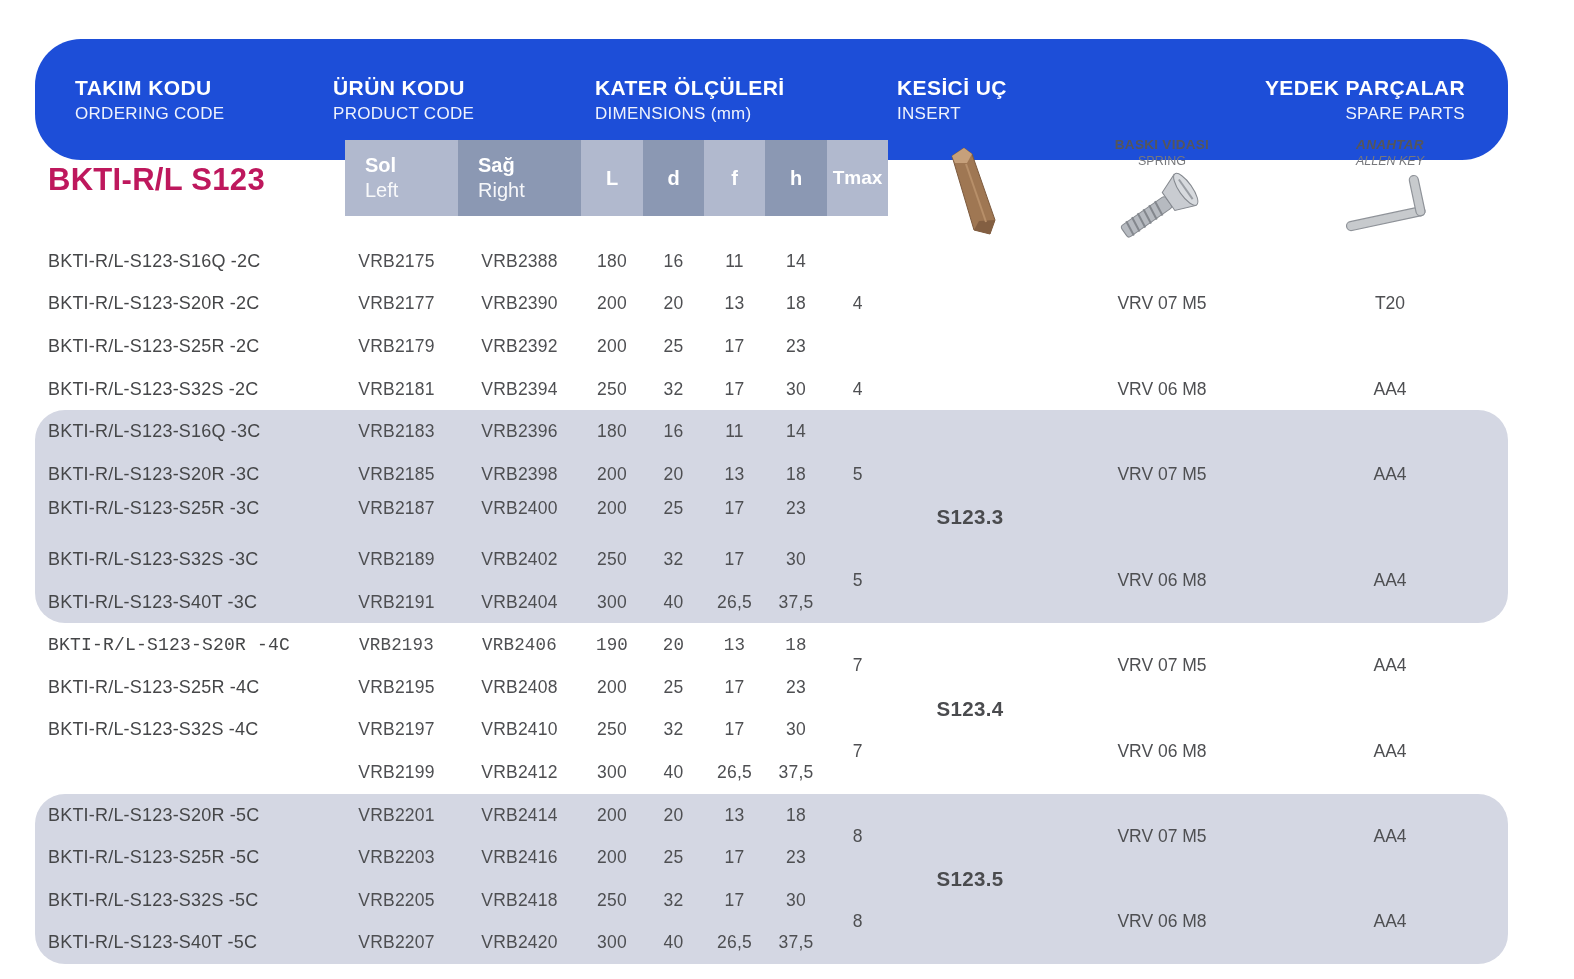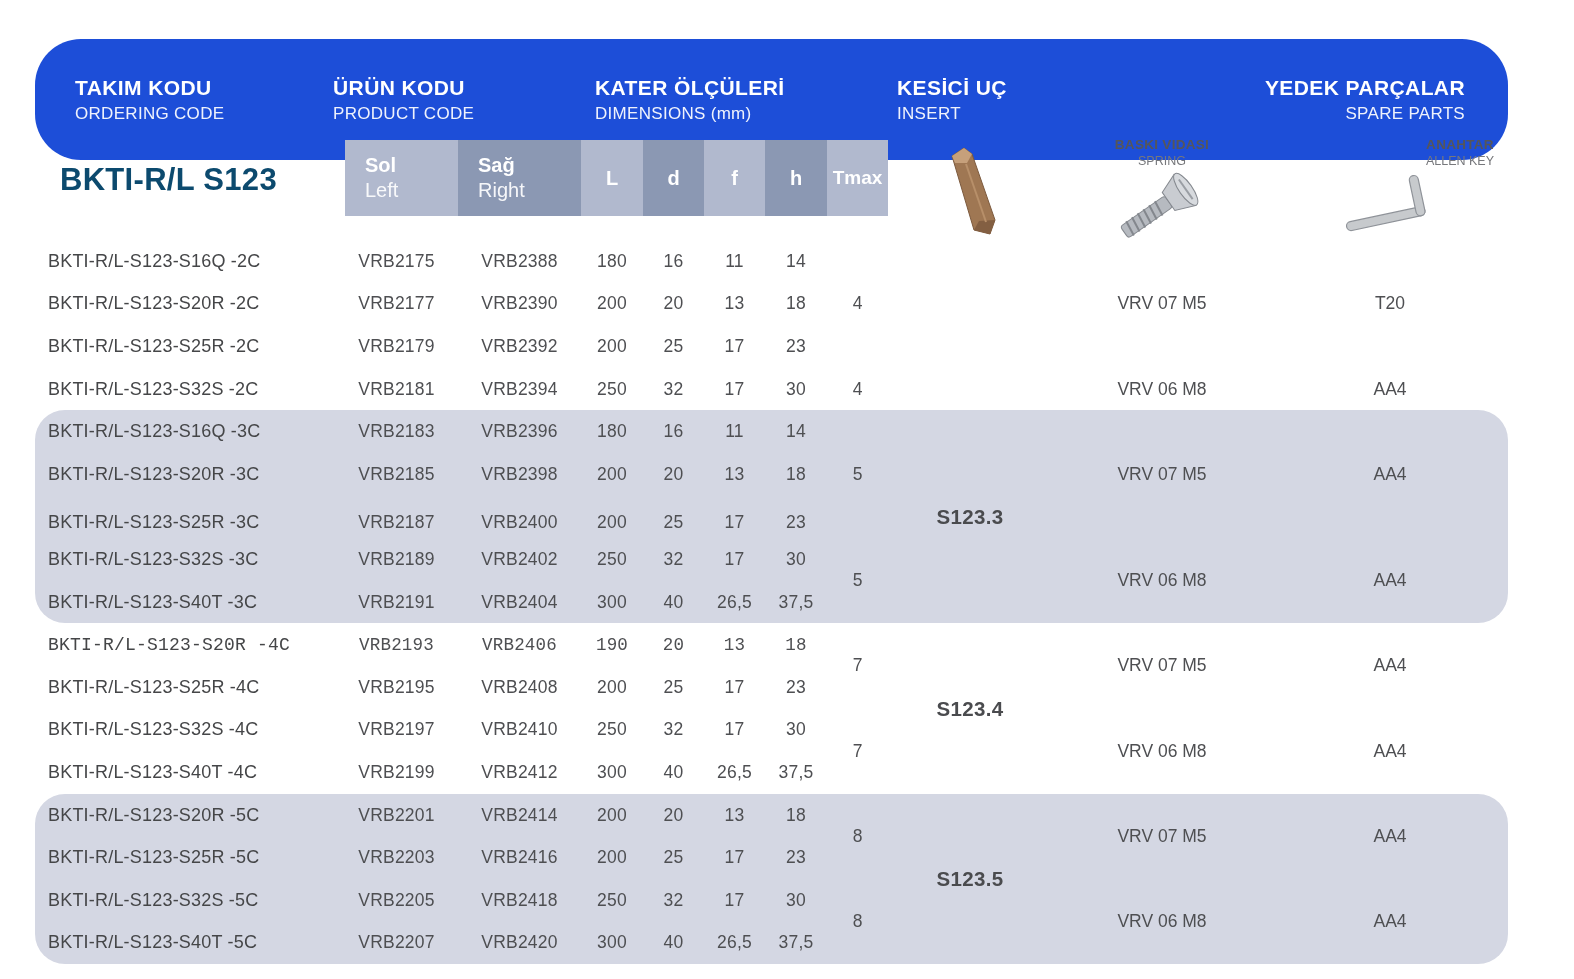--- a/index.html
+++ b/index.html
@@ -11,39 +11,39 @@
   .headerbar{
     position:absolute;left:35px;top:15px;width:1473px;height:121px;
     background:#1d4ed8;border-radius:46px;margin-top:24px;
   }
   .hcol{position:absolute;top:0;height:100%;display:flex;flex-direction:column;justify-content:center;color:#fff;}
   .hcol .t{font-weight:bold;font-size:21px;letter-spacing:.4px;}
   .hcol .s{font-size:17px;font-weight:400;opacity:.93;margin-top:4px;letter-spacing:.3px;}
   .hc1{left:40px;}  .hc2{left:298px;} .hc3{left:560px;} .hc4{left:862px;}
   .hc5{right:43px;text-align:right;}
   
-  .ptitle{position:absolute;left:48px;top:162px;font-size:31px;font-weight:bold;color:#0c4a6e;letter-spacing:.3px;margin-left:12px;}
+  .ptitle{position:absolute;left:48px;top:162px;font-size:31px;font-weight:bold;color:#be185d;letter-spacing:.3px;}
   
   .subheader{position:absolute;left:335px;top:140px;width:553px;height:76px;}
   .shcell{position:absolute;top:0;height:100%;color:#fff;}
   .sh-light{background:#b1b9ce;} .sh-dark{background:#8b98b3;}
   .sh-two{display:flex;flex-direction:column;justify-content:center;padding-left:20px;box-sizing:border-box;}
   .sh-two .t{font-weight:bold;font-size:20px;}
   .sh-two .s{font-size:20px;font-weight:400;opacity:.92;margin-top:2px;}
   .sh-one{display:flex;align-items:center;justify-content:center;font-weight:bold;font-size:20px;}
   .sh-sol{left:10px;width:147px;} .sh-sag{left:123px;width:123px;}
   .sh-L{left:246px;width:62px;} .sh-d{left:308px;width:61px;}
   .sh-f{left:369px;width:61px;} .sh-h{left:430px;width:62px;}
   .sh-tmax{left:492px;width:61px;font-size:19px;}
   
   .ilabel{position:absolute;text-align:center;color:#55565a;}
   .ilabel .t{font-size:13.5px;font-weight:bold;letter-spacing:.3px;}
   .ilabel .s{font-size:12.5px;color:#77787c;margin-top:2px;}
   .il-spring{left:1062px;top:137px;width:200px;}
-  .il-key{left:1360px;top:137px;width:200px;}
+  .il-key{left:1290px;top:137px;width:200px;font-style:italic;}
   .icon-abs{position:absolute;}
   
   .tablebody{position:absolute;left:35px;top:240px;width:1473px;height:726px;}
   .group{position:absolute;left:0;width:1473px;}
   .group.hl{background:#d4d7e3;border-radius:30px;}
   .trow{position:absolute;left:0;width:100%;height:42.6px;}
   .cell{position:absolute;top:0;height:100%;display:flex;align-items:center;justify-content:center;
         font-size:17.5px;color:#4e4f52;letter-spacing:.2px;white-space:nowrap;}
   .c-code{left:13px;width:292px;justify-content:flex-start;font-size:18px;color:#454648;}
   .c-left{left:300px;width:123px;}
@@ -197,21 +197,21 @@
       </div>
       <div class="trow" style="top: 42.6px;">
         <div class="cell c-code">BKTI-R/L-S123-S20R -3C</div>
         <div class="cell c-left">VRB2185</div>
         <div class="cell c-right">VRB2398</div>
         <div class="cell c-L">200</div>
         <div class="cell c-d">20</div>
         <div class="cell c-f">13</div>
         <div class="cell c-h">18</div>
       </div>
-      <div class="trow" style="top: 91px;">
+      <div class="trow" style="top: 77px;">
         <div class="cell c-code">BKTI-R/L-S123-S25R -3C</div>
         <div class="cell c-left">VRB2187</div>
         <div class="cell c-right">VRB2400</div>
         <div class="cell c-L">200</div>
         <div class="cell c-d">25</div>
         <div class="cell c-f">17</div>
         <div class="cell c-h">23</div>
       </div>
       <div class="trow" style="top: 127.8px;">
         <div class="cell c-code">BKTI-R/L-S123-S32S -3C</div>
@@ -261,21 +261,20 @@
       <div class="trow" style="top: 85.2px;">
         <div class="cell c-code">BKTI-R/L-S123-S32S -4C</div>
         <div class="cell c-left">VRB2197</div>
         <div class="cell c-right">VRB2410</div>
         <div class="cell c-L">250</div>
         <div class="cell c-d">32</div>
         <div class="cell c-f">17</div>
         <div class="cell c-h">30</div>
       </div>
       <div class="trow" style="top: 127.8px;">
-        <div class="cell c-code">BKTI-R/L-S123-S40T -4C</div>
         <div class="cell c-left">VRB2199</div>
         <div class="cell c-right">VRB2412</div>
         <div class="cell c-L">300</div>
         <div class="cell c-d">40</div>
         <div class="cell c-f">26,5</div>
         <div class="cell c-h">37,5</div>
       </div>
       <div class="mcell m-tmax" style="top: 21.3px;">7</div>
       <div class="mcell m-spring" style="top: 21.3px;">VRV 07 M5</div>
       <div class="mcell m-key" style="top: 21.3px;">AA4</div>

